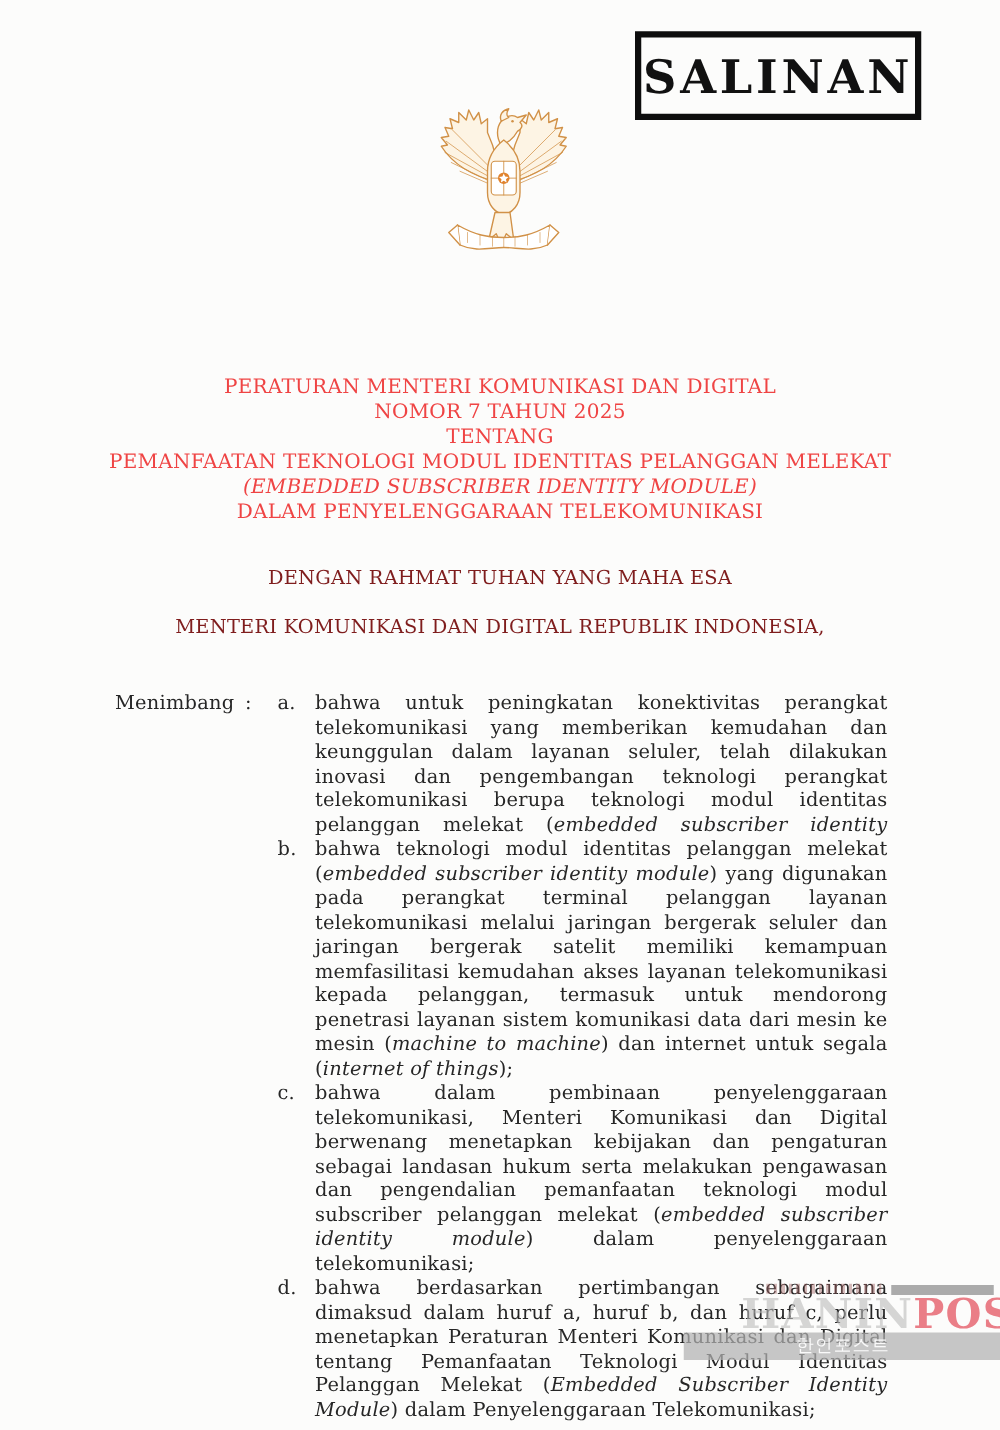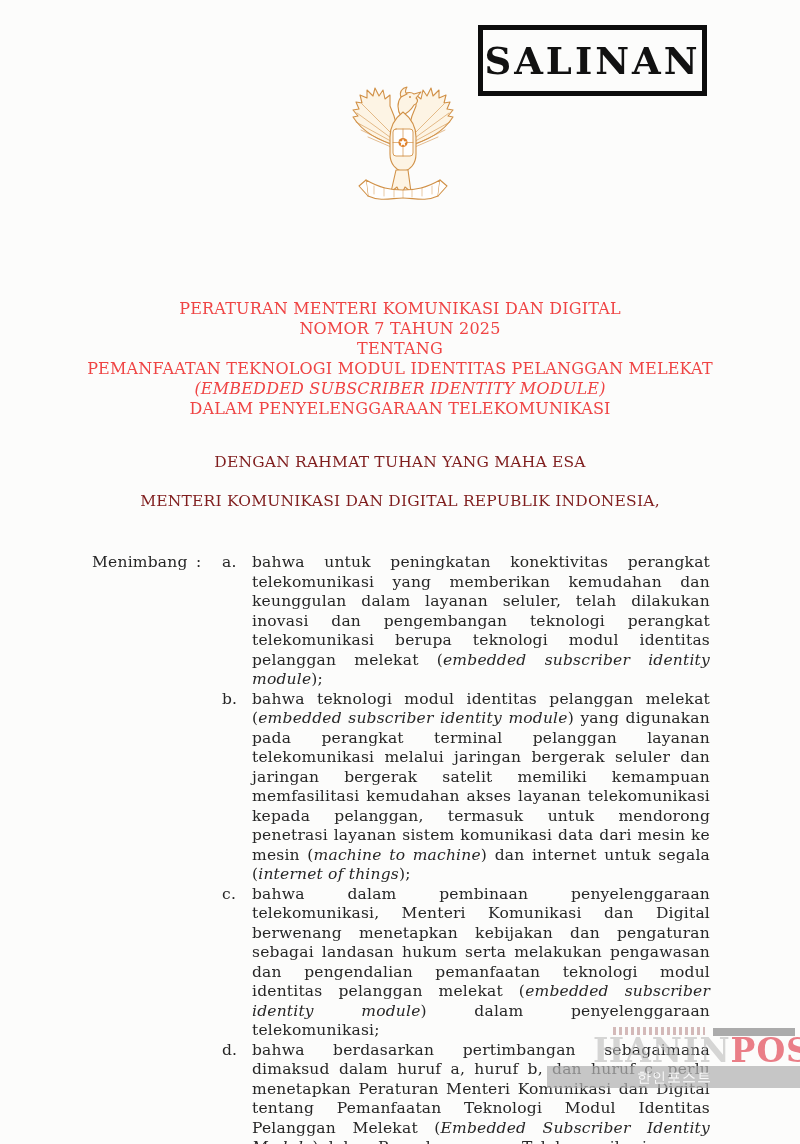--- a/index.html
+++ b/index.html
@@ -4,21 +4,21 @@
 <style>
   html,body{margin:0;padding:0;}
   body{background:#e8e8e8;font-family:"DejaVu Serif","Liberation Serif",serif;}
   .page{
     position:relative;width:800px;height:1144px;margin:0 auto;
     background:#fcfcfb;color:#262626;overflow:hidden;
     letter-spacing:.2px;
   }
   
   .stamp{
-    position:absolute;left:478px;top:25px;width:229px;height:71px;
+    position:absolute;left:508px;top:25px;width:229px;height:71px;
     border:5px solid #0d0d0d;box-sizing:border-box;background:#fcfcfb;
     display:flex;align-items:center;justify-content:center;
   }
   .stamp-label{font-weight:bold;font-size:37px;letter-spacing:3px;color:#111;}
   
   .emblem{position:absolute;left:344px;top:82px;width:118px;height:128px;}
   
   .title-block{
     position:absolute;left:0;right:0;top:299px;
     text-align:center;font-size:16px;line-height:20px;color:#ef4444;
@@ -122,21 +122,20 @@
     <div class="cons-items">
       <div class="cons-item">
         <div class="cons-marker">a.</div>
         <div class="cons-text">
             <div class="ln"><span>bahwa untuk peningkatan konektivitas perangkat</span></div>
             <div class="ln"><span>telekomunikasi yang memberikan kemudahan dan</span></div>
             <div class="ln"><span>keunggulan dalam layanan seluler, telah dilakukan</span></div>
             <div class="ln"><span>inovasi dan pengembangan teknologi perangkat</span></div>
             <div class="ln"><span>telekomunikasi berupa teknologi modul identitas</span></div>
             <div class="ln"><span>pelanggan melekat (</span><em>embedded subscriber identity</em></div>
-            <div class="ln final"><em>module</em><span>);</span></div>
           </div>
       </div>
       <div class="cons-item">
         <div class="cons-marker">b.</div>
         <div class="cons-text">
             <div class="ln"><span>bahwa teknologi modul identitas pelanggan melekat</span></div>
             <div class="ln"><span>(</span><em>embedded subscriber identity module</em><span>) yang digunakan</span></div>
             <div class="ln"><span>pada perangkat terminal pelanggan layanan</span></div>
             <div class="ln"><span>telekomunikasi melalui jaringan bergerak seluler dan</span></div>
             <div class="ln"><span>jaringan bergerak satelit memiliki kemampuan</span></div>
@@ -148,21 +147,21 @@
           </div>
       </div>
       <div class="cons-item">
         <div class="cons-marker">c.</div>
         <div class="cons-text">
             <div class="ln"><span>bahwa dalam pembinaan penyelenggaraan</span></div>
             <div class="ln"><span>telekomunikasi, Menteri Komunikasi dan Digital</span></div>
             <div class="ln"><span>berwenang menetapkan kebijakan dan pengaturan</span></div>
             <div class="ln"><span>sebagai landasan hukum serta melakukan pengawasan</span></div>
             <div class="ln"><span>dan pengendalian pemanfaatan teknologi modul</span></div>
-            <div class="ln"><span>identitas pelanggan melekat (</span><em>embedded subscriber</em></div>
+            <div class="ln"><span>subscriber pelanggan melekat (</span><em>embedded subscriber</em></div>
             <div class="ln final"><em>identity module</em><span>) dalam penyelenggaraan telekomunikasi;</span></div>
           </div>
       </div>
       <div class="cons-item">
         <div class="cons-marker">d.</div>
         <div class="cons-text">
             <div class="ln"><span>bahwa berdasarkan pertimbangan sebagaimana</span></div>
             <div class="ln"><span>dimaksud dalam huruf a, huruf b, dan huruf c, perlu</span></div>
             <div class="ln"><span>menetapkan Peraturan Menteri Komunikasi dan Digital</span></div>
             <div class="ln"><span>tentang Pemanfaatan Teknologi Modul Identitas</span></div>

